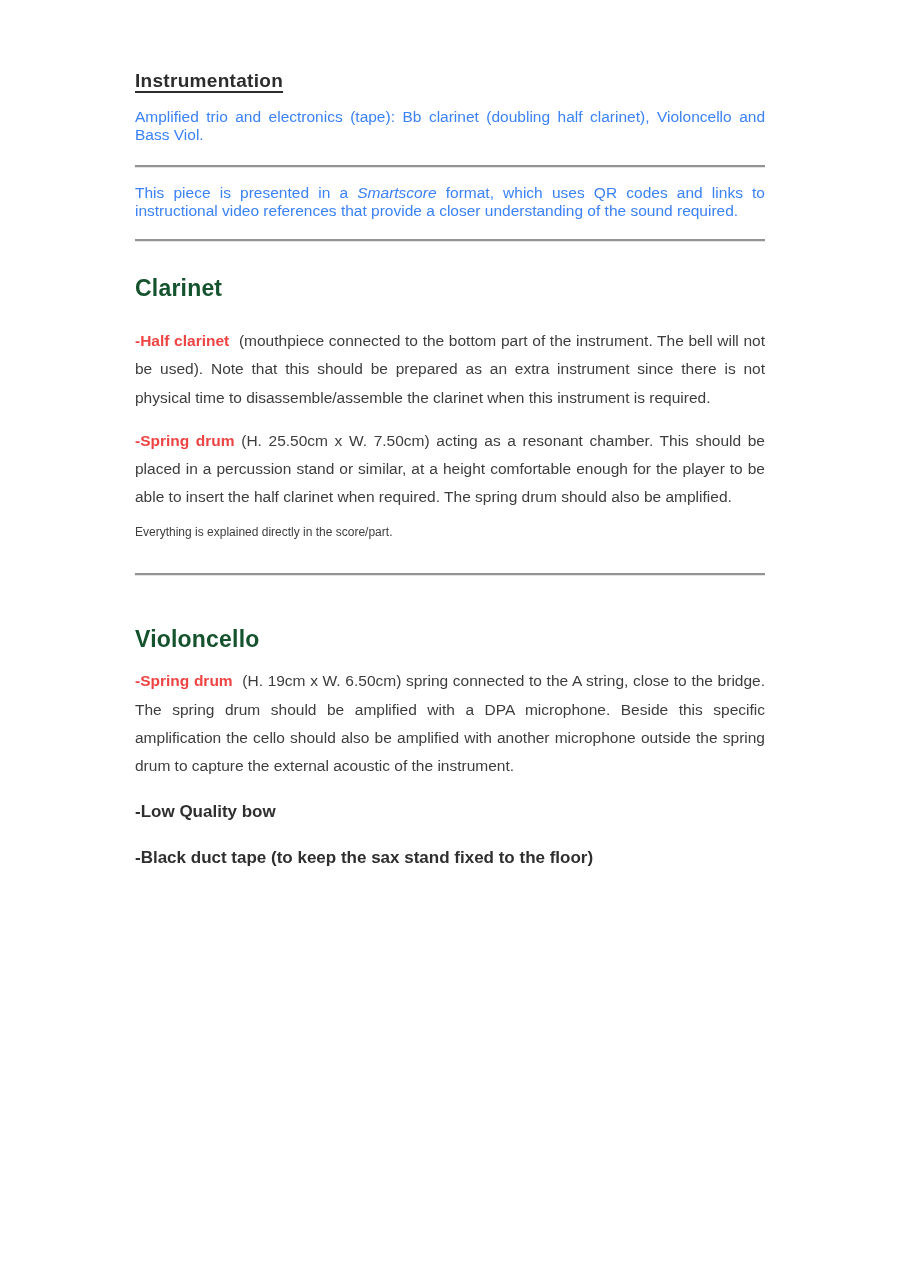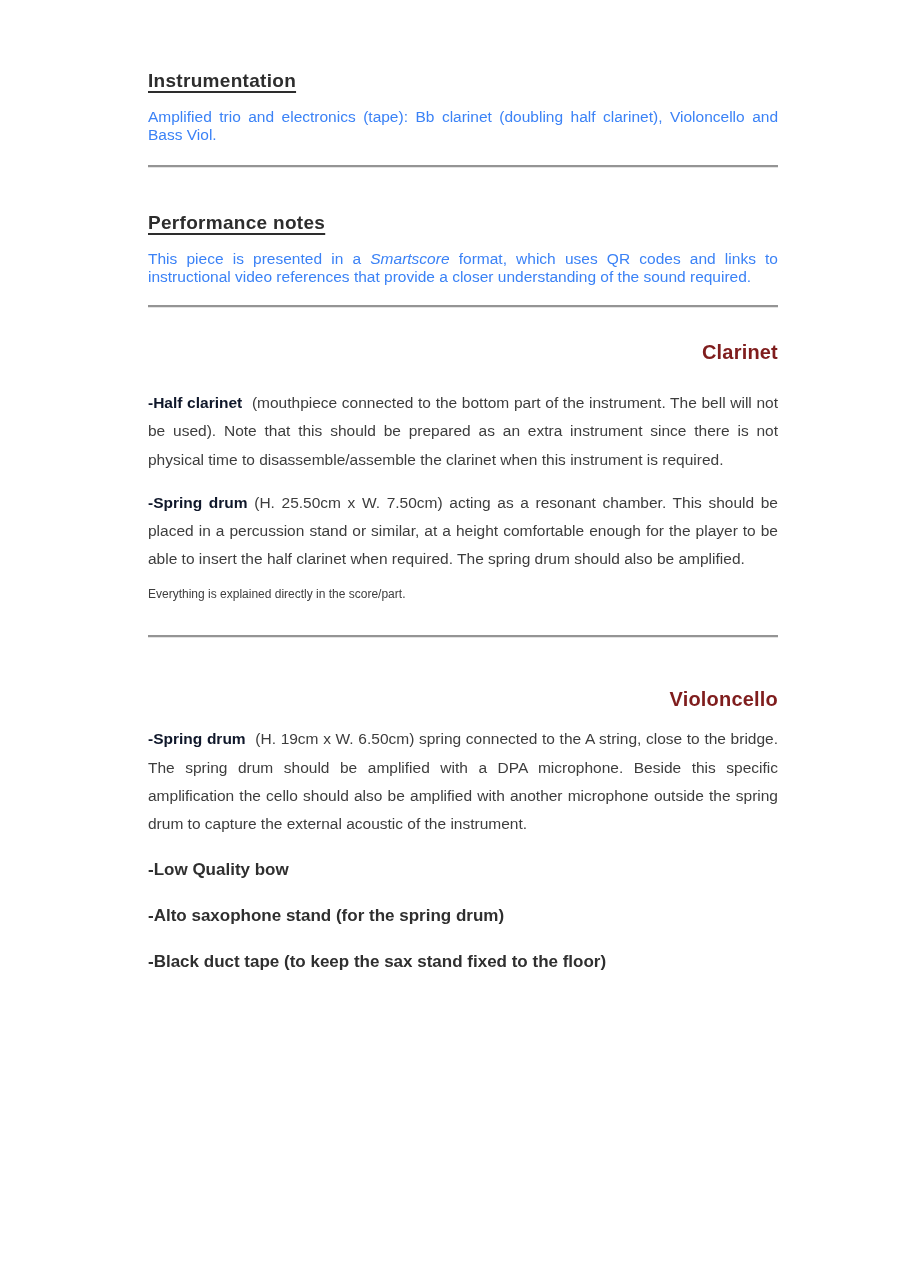--- a/index.html
+++ b/index.html
@@ -8,44 +8,42 @@
     width: 900px;
     height: 1272px;
     font-family: "Liberation Sans", sans-serif;
     overflow: hidden;
   }
   .page {
     position: relative;
     width: 820px;
     height: 1272px;
     background: #ffffff;
-    margin-left: 13px;
   }
   .content {
     position: absolute;
     left: 135px;
     top: 0;
     width: 630px;
     color: #3d3d3d;
   }
   .h-underlined {
     font-size: 19px;
     font-weight: bold;
     color: #2d2d2d;
     letter-spacing: 0.3px;
     text-decoration: underline;
     text-decoration-thickness: 2px;
     text-underline-offset: 4px;
   }
   .h-sub {
-    font-size: 20px;
+    font-size: 23px;
     font-weight: bold;
-    color: #7f1d1d;
+    color: #14532d;
     letter-spacing: 0.2px;
-    text-align: right;
   }
   p.body {
     font-size: 15.5px;
     line-height: 1.18;
     text-align: justify;
     color: #3b82f6;
   }
   p.body-loose {
     font-size: 15.5px;
     line-height: 1.82;
@@ -54,21 +52,21 @@
   }
   p.note {
     font-size: 12px;
     color: #3d3d3d;
   }
   p.bold-item {
     font-size: 17px;
     font-weight: bold;
     color: #2f2f2f;
   }
-  .lead { font-weight: bold; color: #0f172a; }
+  .lead { font-weight: bold; color: #ef4444; }
   .lead-gap { padding-right: 5px; }
   .italic { font-style: italic; }
   .hr-rule {
     height: 3px;
     width: 630px;
     border: 0;
     border-top: 2px solid #949494;
     border-bottom: 1px solid #e3e3e3;
     background: transparent;
   }
@@ -96,21 +94,20 @@
 
 <div class="page">
   <div class="content">
 
     <h2 class="h-underlined" id="h-instrumentation">Instrumentation</h2>
 
     <p class="body" id="p-instrumentation">Amplified trio and electronics (tape): Bb clarinet (doubling half clarinet), Violoncello and Bass Viol.</p>
 
     <hr class="hr-rule" id="hr-1">
 
-    <h2 class="h-underlined" id="h-performance">Performance notes</h2>
 
     <p class="body" id="p-performance"><span>This piece is presented in a </span><span class="italic">Smartscore</span><span> format, which uses QR codes and links to instructional video references that provide a closer understanding of the sound required.</span></p>
 
     <hr class="hr-rule" id="hr-2">
 
 
     <h3 class="h-sub" id="h-clarinet">Clarinet</h3>
 
     <p class="body-loose" id="p-half-clarinet"><span class="lead lead-gap">-Half clarinet</span><span> (mouthpiece connected to the bottom part of the instrument. The bell will not be used). Note that this should be prepared as an extra instrument since there is not physical time to disassemble/assemble the clarinet when this instrument is required.</span></p>
 
@@ -119,18 +116,17 @@
     <p class="note" id="p-note">Everything is explained directly in the score/part.</p>
 
     <hr class="hr-rule" id="hr-3">
 
     <h3 class="h-sub" id="h-violoncello">Violoncello</h3>
 
     <p class="body-loose" id="p-cello-spring"><span class="lead lead-gap">-Spring drum</span><span> (H. 19cm x W. 6.50cm) spring connected to the A string, close to the bridge. The spring drum should be amplified with a DPA microphone. Beside this specific amplification the cello should also be amplified with another microphone outside the spring drum to capture the external acoustic of the instrument.</span></p>
 
     <p class="bold-item" id="p-item-0">-Low Quality bow</p>
 
-    <p class="bold-item" id="p-item-1">-Alto saxophone stand (for the spring drum)</p>
 
     <p class="bold-item" id="p-item-2">-Black duct tape (to keep the sax stand fixed to the floor)</p>
 
   </div>
 </div>
 
 </body></html>

